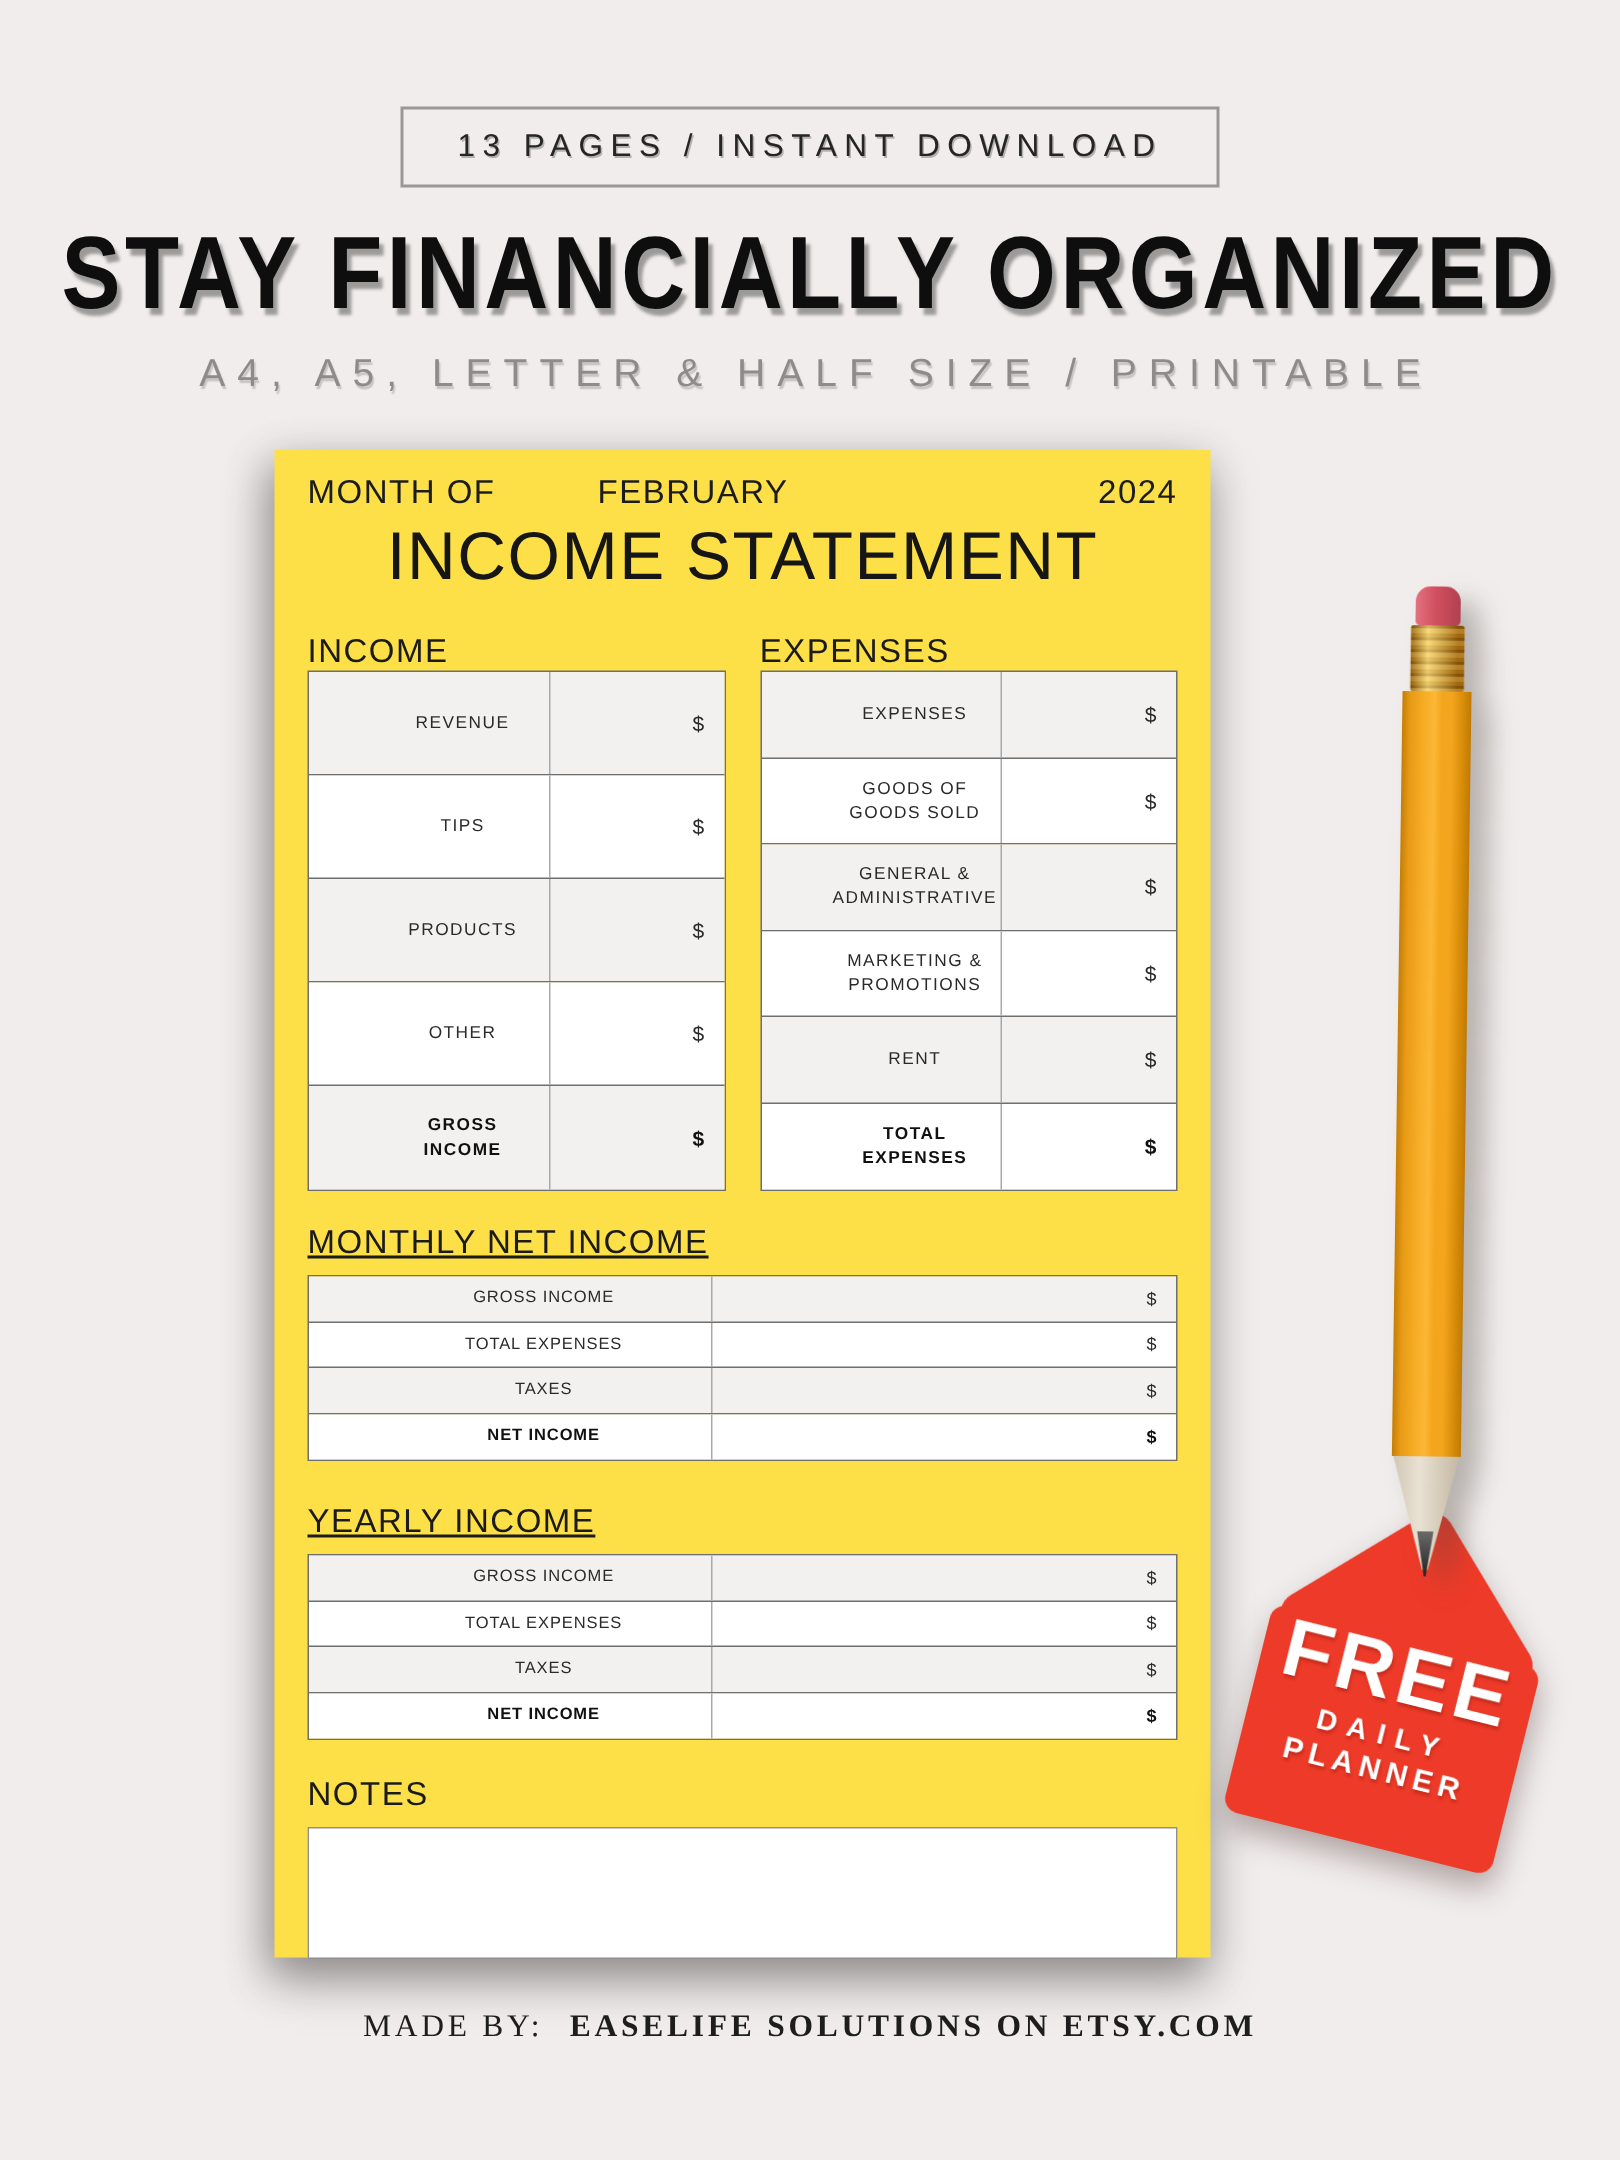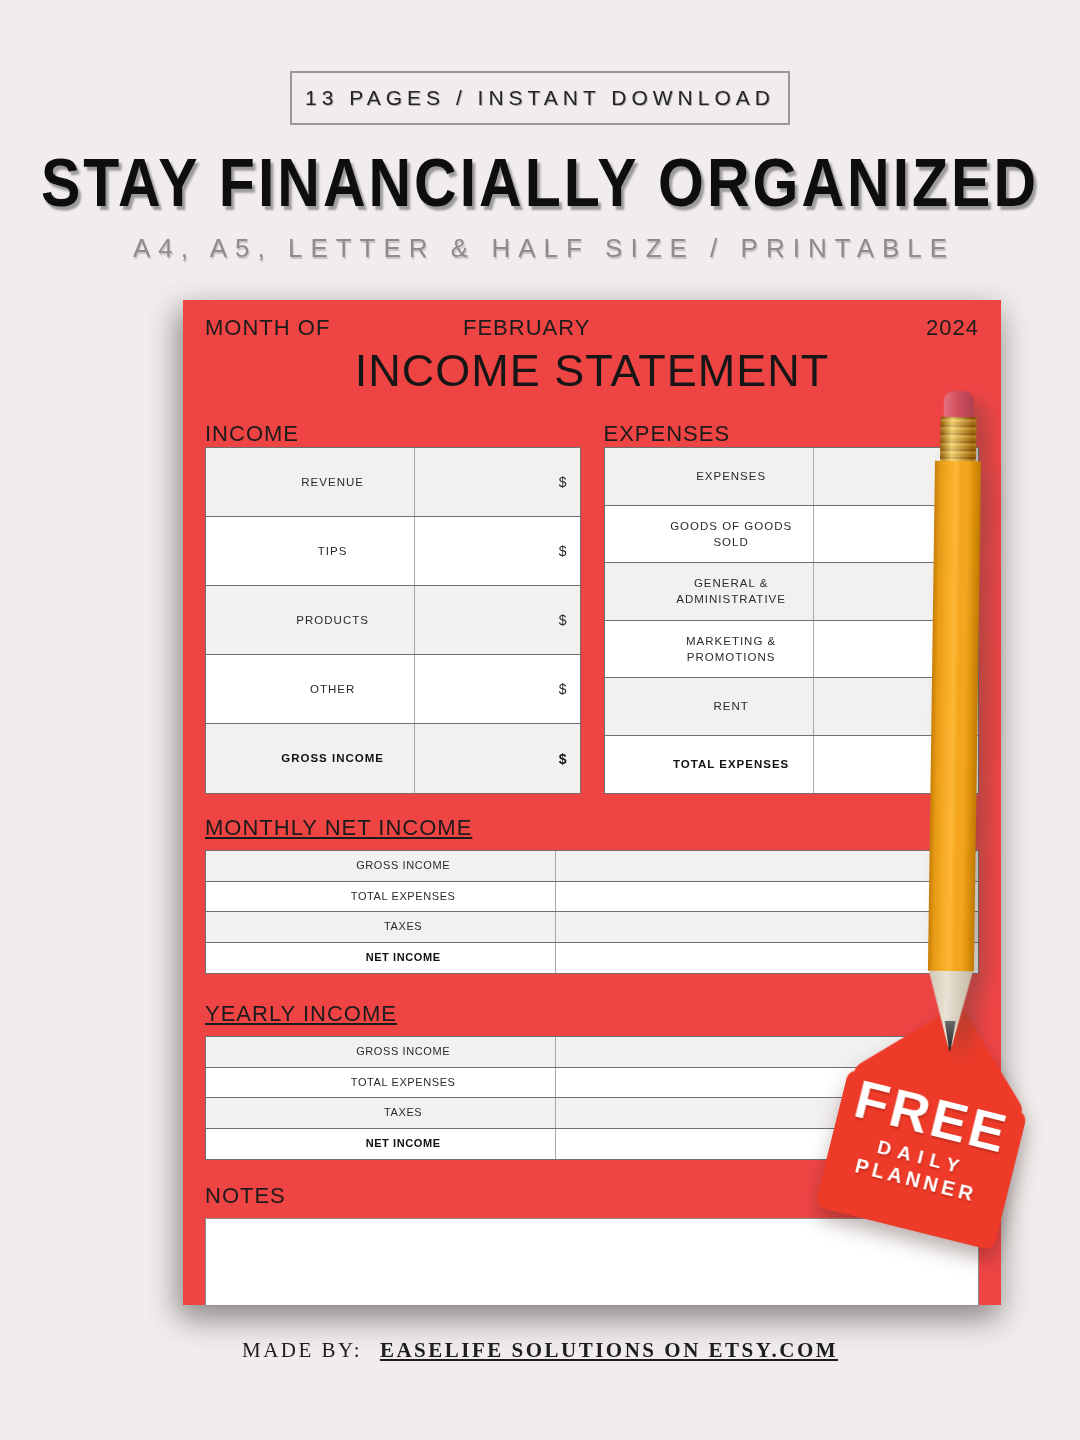--- a/index.html
+++ b/index.html
@@ -5,43 +5,43 @@
   * { margin:0; padding:0; box-sizing:border-box; }
   html,body { background:#f0edec; }
   .canvas {
     position:relative; width:1080px; height:1440px; overflow:hidden;
     background:#f0edec; font-family:"Liberation Sans", sans-serif; color:#1c1c1c;
   }
 
   
   .badge {
     position:absolute; top:71px; left:50%; transform:translateX(-50%);
-    width:500px; height:54px; border:2px solid #9c9797;
+    width:546px; height:54px; border:2px solid #9c9797;
     display:flex; align-items:center; justify-content:center;
     font-size:21px; letter-spacing:5px; color:#252525;
     text-shadow:1px 1px 0 rgba(0,0,0,.25);
   }
   .headline {
     position:absolute; top:143px; left:0; width:100%; text-align:center;
     font-size:59px; font-weight:700; letter-spacing:3px; color:#0e0e0e;
     transform:scaleY(1.16); transform-origin:top center;
     text-shadow:3px 4px 2px rgba(0,0,0,.35);
     white-space:nowrap;
   }
   .subheadline {
     position:absolute; top:233px; left:0; width:100%; text-align:center;
     font-size:26px; letter-spacing:8px; padding-left:8px; color:#8e8b8b;
     text-shadow:1px 2px 1px rgba(0,0,0,.18);
     white-space:nowrap;
   }
 
   
   .paper {
-    position:absolute; left:183px; top:300px; width:818px; height:1005px;
-    background:#ef4444; padding:15px 22px 0 22px;
+    position:absolute; left:183px; top:300px; width:624px; height:1005px;
+    background:#fde047; padding:15px 22px 0 22px;
     box-shadow:-6px 10px 26px rgba(95,88,88,.45), 0 14px 30px rgba(95,88,88,.4);
     z-index:1;
   }
   .paper-header { display:flex; align-items:baseline; font-size:22px; letter-spacing:1px; }
   .paper-header .ph-left  { flex:1; text-align:left; }
   .paper-header .ph-mid   { flex:1; text-align:left; }
   .paper-header .ph-right { flex:1; text-align:right; }
   .doc-title {
     margin-top:4px; text-align:center; font-size:45px; letter-spacing:1px;
     font-weight:400; color:#161616;
@@ -134,21 +134,21 @@
   }
   .tag-free { font-size:54px; font-weight:700; letter-spacing:3px; line-height:1.05; }
   .tag-daily { font-size:19px; font-weight:700; letter-spacing:7px; margin-top:3px; }
   .tag-planner { font-size:20px; font-weight:700; letter-spacing:4px; margin-top:1px; }
 
   
   .footer {
     position:absolute; top:1338px; left:0; width:100%; text-align:center;
     font-family:"Liberation Serif", serif; font-size:21px; letter-spacing:2.5px; color:#1e1e1e;
   }
-  .footer .maker { font-weight:700; margin-left:10px;text-decoration:underline; }
+  .footer .maker { font-weight:700; margin-left:10px; }
 </style>
 </head>
 <body>
 
 <div class="canvas">
 
   <div class="badge">
     <span>13 PAGES / INSTANT DOWNLOAD</span>
   </div>
 

